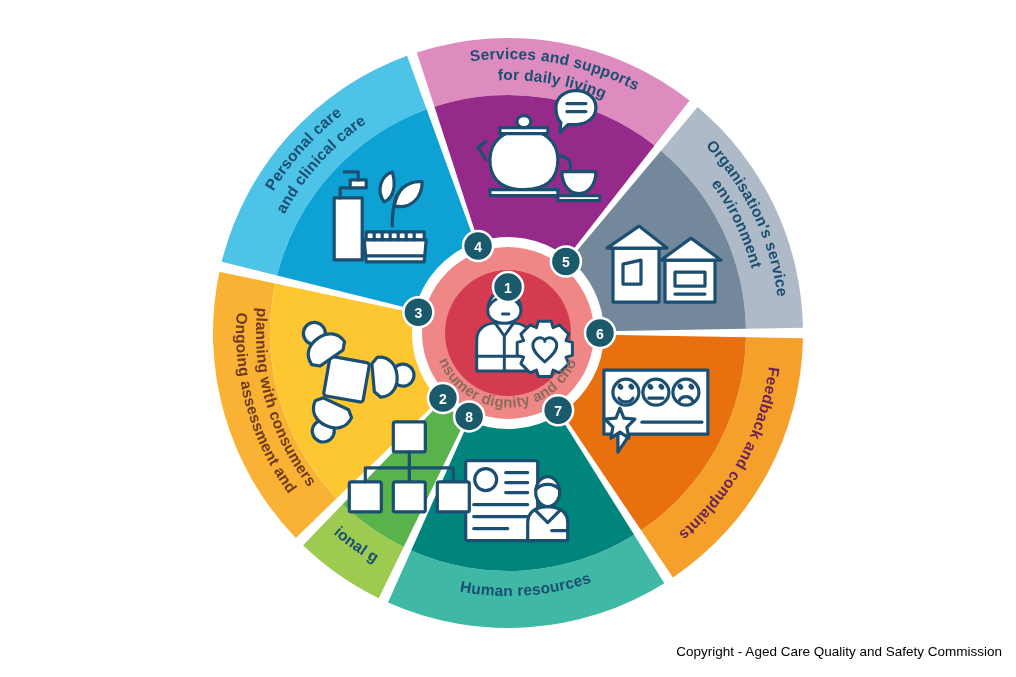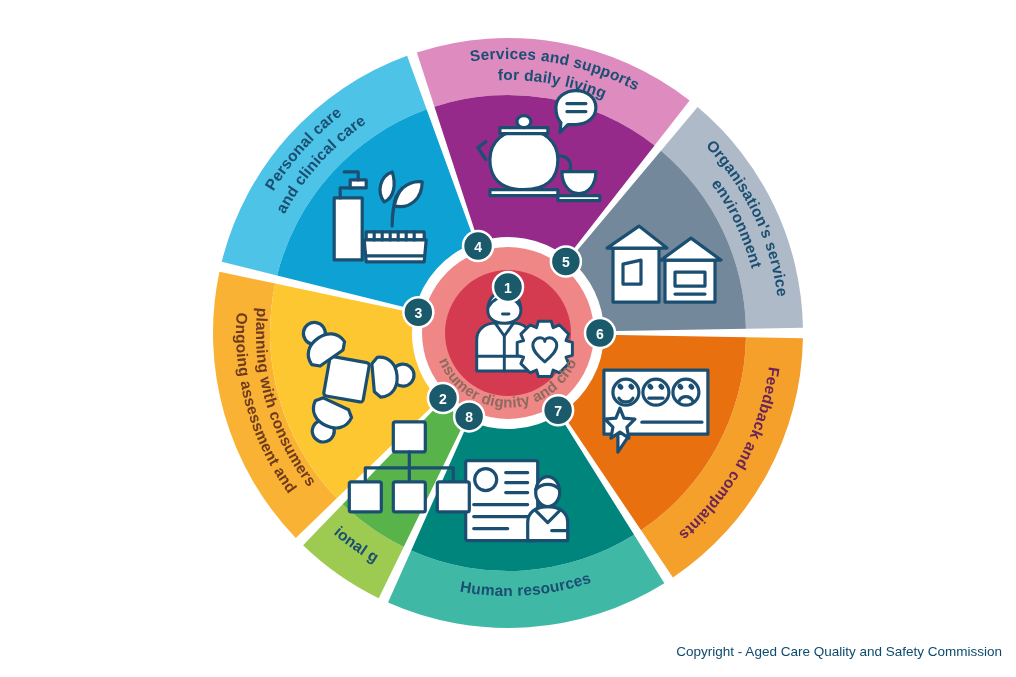--- a/index.html
+++ b/index.html
@@ -33,21 +33,21 @@
     fill:#ffffff;
     text-anchor:middle;
     dominant-baseline:central;
   }
   .copyright{
     position:absolute;
     right:14px;
     bottom:18px;
     font-family:"Liberation Sans", sans-serif;
     font-size:13.5px;
-    color:#0c4a6e;
+    color:#000000;
     white-space:nowrap;
   }
   .icon-stroke{fill:#ffffff;stroke:#1b4f72;stroke-width:3.2;stroke-linejoin:round;stroke-linecap:round;}
   .icon-line{fill:none;stroke:#1b4f72;stroke-width:3.2;stroke-linejoin:round;stroke-linecap:round;}
 </style>
 </head>
 <body>
 
 <div id="stage">
 <svg id="wheel" width="1016" height="677" viewBox="0 0 1016 677">

